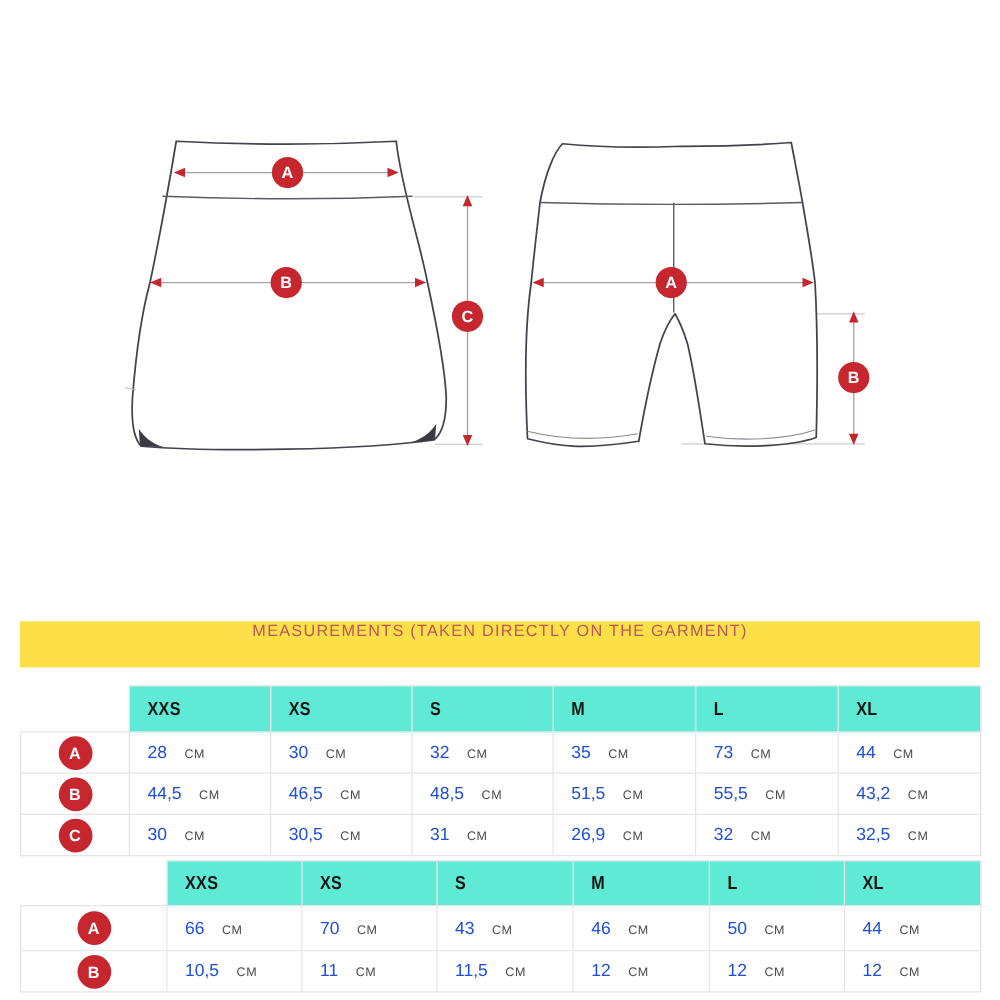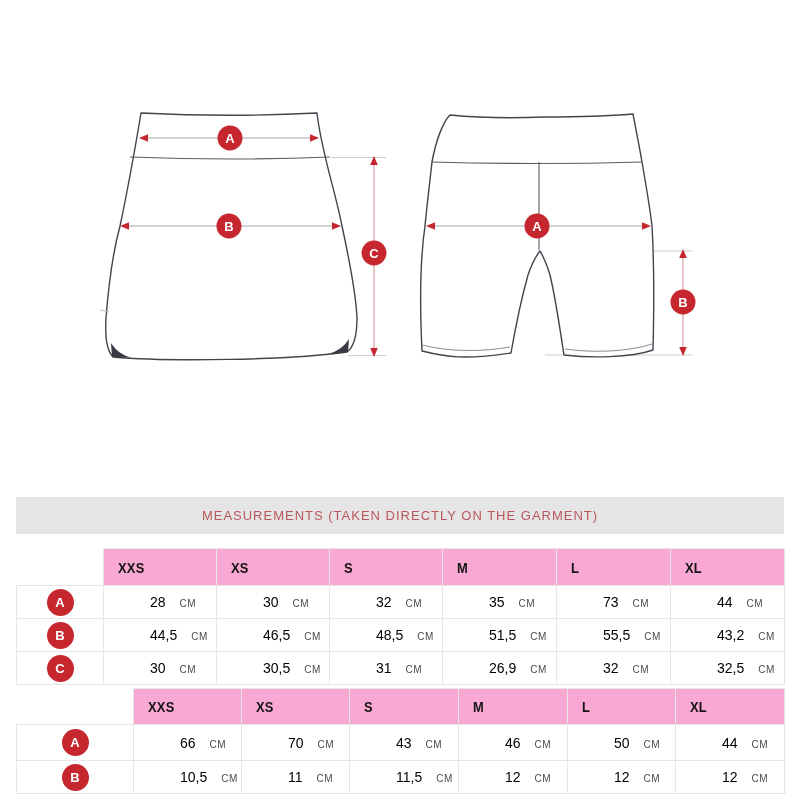--- a/index.html
+++ b/index.html
@@ -9,40 +9,40 @@
     font-family: "Liberation Sans", sans-serif;
     overflow: hidden;
   }
 
   
   #diagram-svg { position: absolute; left: 0; top: 0; }
 
   
   .section-title {
     position: absolute; left: 16px; top: 497px; width: 768px; height: 37px;
-    background: #e5e5e5;
-    display: flex; align-items: center; justify-content: center;
+    background: #fde047;
+    display: flex; justify-content: center;
     color: #bb565c; font-size: 13px; letter-spacing: 1px; font-weight: 400;
   }
 
   
   table.size-table {
     position: absolute; left: 16px; border-collapse: collapse; table-layout: fixed;
     width: 768px;
   }
   #table-skirt  { top: 548px; }
   #table-shorts { top: 688px; }
 
   .size-table th, .size-table td {
     border: 1px solid #e6e6e6; box-sizing: border-box;
     padding: 0 0 0 14px; text-align: left; vertical-align: middle;
     background: #ffffff;
   }
   .size-table th {
-    background: #f9a8d4; color: #141414; font-size: 15px; font-weight: 700;
+    background: #5eead4; color: #141414; font-size: 15px; font-weight: 700;
   }
   .size-table th .cond {
     display: inline-block; transform: scaleX(0.86); transform-origin: left center;
     letter-spacing: 0.3px;
   }
   .size-table th.corner {
     background: #ffffff; border-top: none; border-left: none;
   }
   #table-skirt  tr.head th { height: 37px; }
   #table-skirt  tr.data td { height: 33px; }
@@ -50,21 +50,21 @@
   #table-shorts tr.data-a td { height: 36px; }
   #table-shorts tr.data-b td { height: 33px; }
 
   td.badge-cell { padding: 0; text-align: center; }
   .badge {
     width: 27px; height: 27px; border-radius: 50%;
     background: #c6262e; color: #ffffff;
     font-size: 13px; font-weight: 700; line-height: 27px;
     display: inline-block; text-align: center; vertical-align: middle;
   }
-  .val  { color: #000000; font-size: 14px; margin-left: 32px; }
+  .val  { color: #1d4ed8; font-size: 14px; }
   .unit { color: #4a4a4a; font-size: 10px; margin-left: 14px; letter-spacing: 0.5px; }
 </style>
 </head>
 <body>
 
 <svg id="diagram-svg" width="800" height="490" viewBox="0 0 800 490" xmlns="http://www.w3.org/2000/svg">
 
   <g>
 
     <path d="M 331,157.5 H 386" stroke="#cccccc" stroke-width="1" fill="none"></path>

